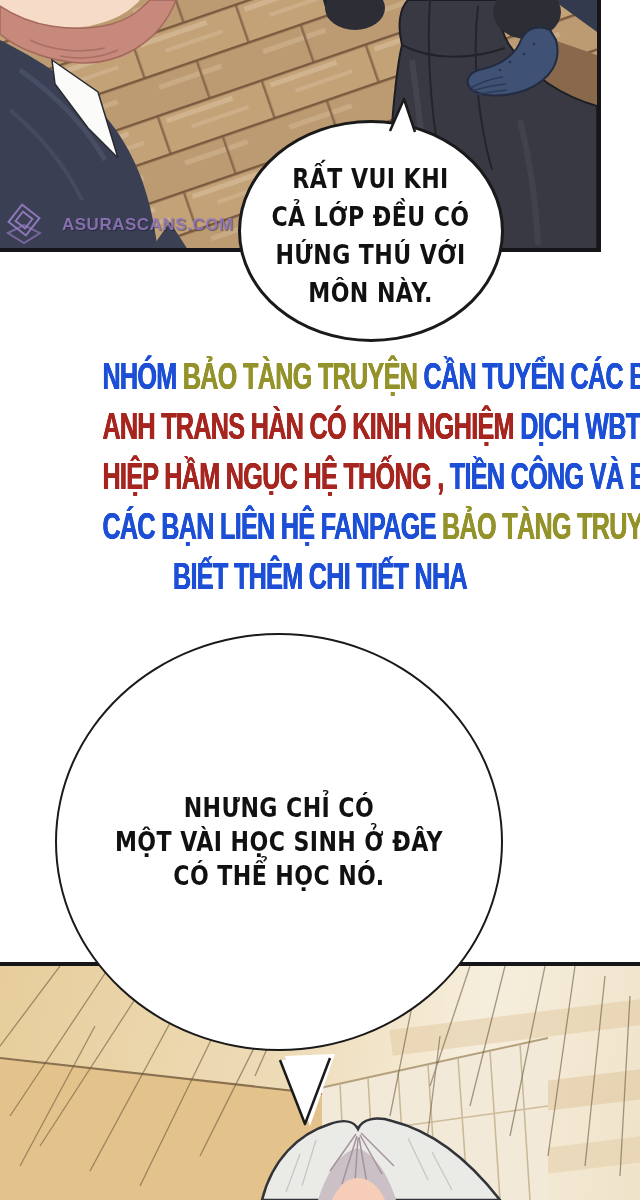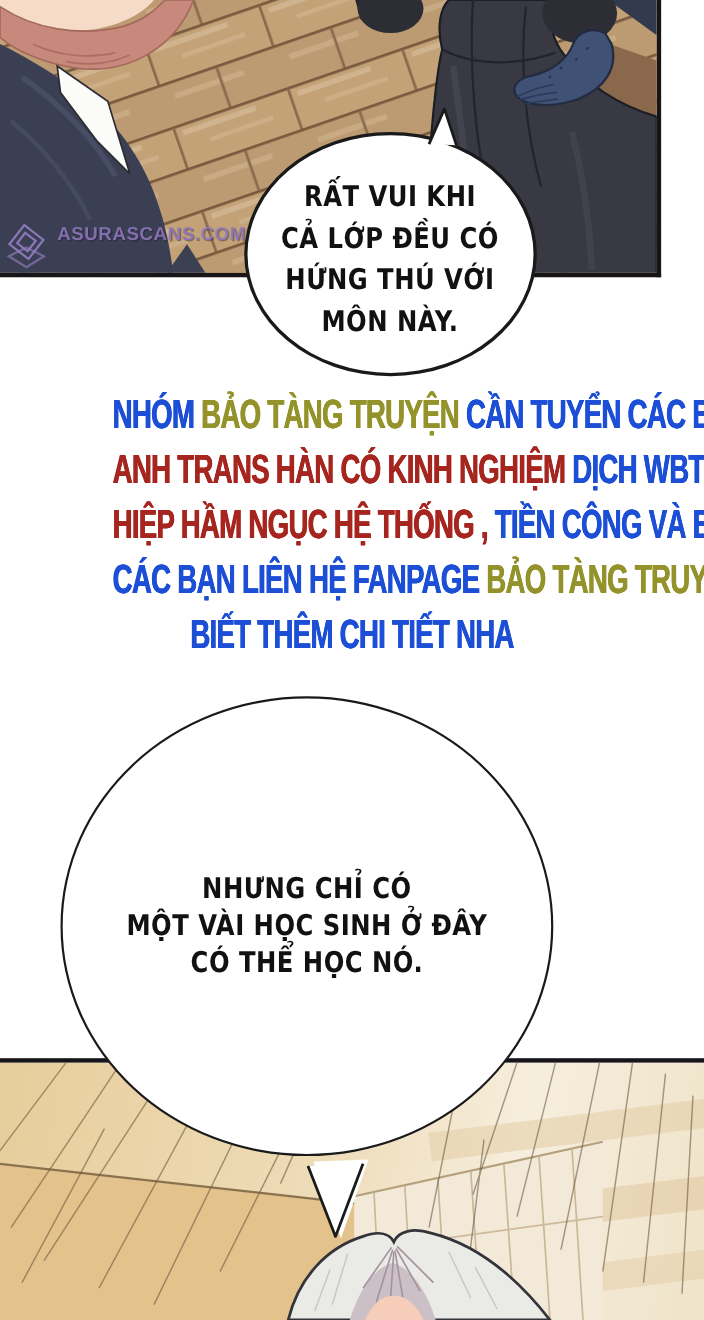--- a/index.html
+++ b/index.html
@@ -9,33 +9,33 @@
 
   
   #panel-top{left:0;top:0;width:597px;height:248px;border-right:4px solid #15151a;
              border-bottom:4px solid #15151a;overflow:hidden;background:#c3a277;}
   #panel-top svg{display:block;}
 
   
   .bubble{background:#ffffff;border:3px solid #1a1a1a;border-radius:50%;
           display:flex;flex-direction:column;justify-content:center;align-items:center;
           text-align:center;z-index:4;}
-  #bubble-top{left:222px;top:120px;width:260px;height:216px;}
+  #bubble-top{left:238px;top:120px;width:260px;height:216px;}
   #bubble-top .bline{font-size:26px;line-height:38px;font-weight:700;color:#111;
           white-space:nowrap;transform:scaleX(.85);letter-spacing:.5px;}
   #bubble-top .binner{transform:translateY(5px);}
   #bubble-bottom{left:55px;top:633px;width:444px;height:414px;border-width:2.5px;}
   #bubble-bottom .bline{font-size:26px;line-height:34px;font-weight:700;color:#111;
           white-space:nowrap;transform:scaleX(.85);letter-spacing:.5px;}
   .tail{z-index:5;}
   #tail-top{left:380px;top:93px;}
   #tail-bottom{left:272px;top:1048px;}
 
   
-  #watermark{left:4px;top:203px;display:flex;gap:6px;z-index:3;}
+  #watermark{left:4px;top:203px;display:flex;align-items:center;gap:16px;z-index:3;}
   #watermark .wm-text{font-family:"Liberation Sans",sans-serif;font-weight:700;
       font-size:17px;letter-spacing:.5px;color:rgba(148,122,192,.85);
       text-shadow:1px 1px 1px rgba(20,15,40,.45);}
 
   
   #notice{left:0;top:352px;width:640px;text-align:center;z-index:2;}
   .ad-line{font-family:"Liberation Sans",sans-serif;font-weight:700;font-size:37px;
       line-height:50px;white-space:nowrap;transform:scaleX(.68);transform-origin:50% 50%;
       letter-spacing:-1px;}
   .ad-line span{text-shadow:.4px 0 0 currentColor,-.4px 0 0 currentColor;}

